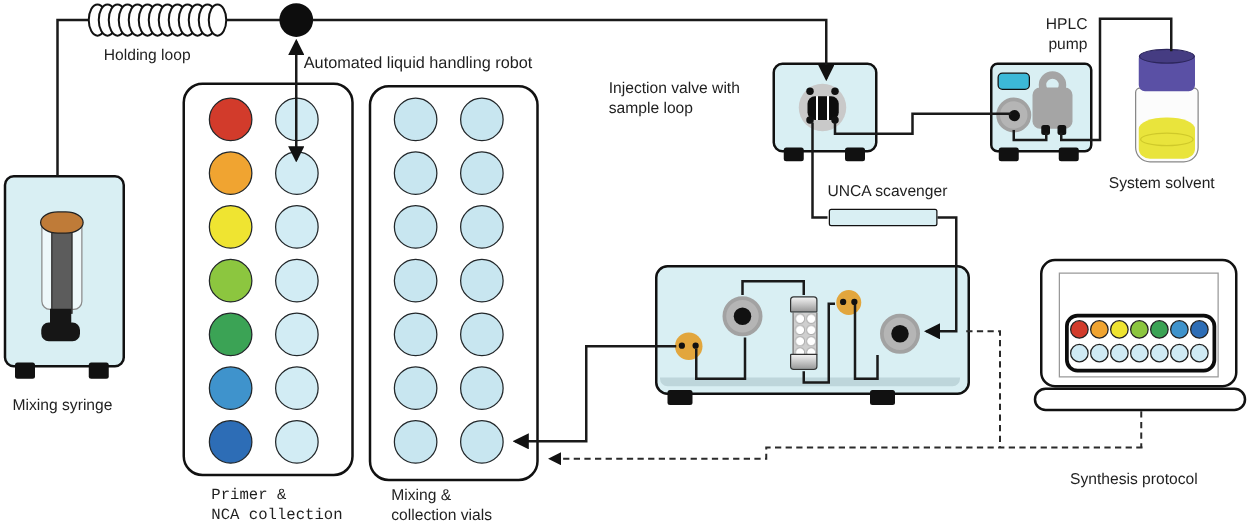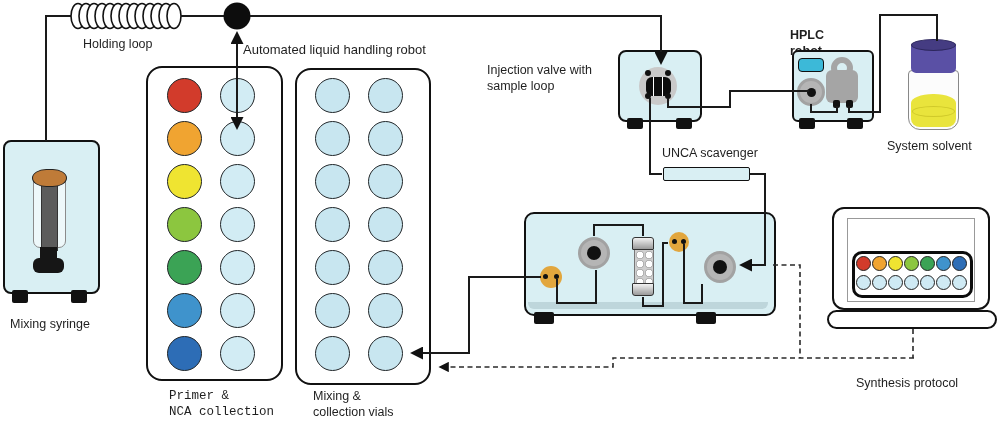--- a/index.html
+++ b/index.html
@@ -108,23 +108,23 @@
   <div class="abs under" style="left:639px;top:67px;width:38px;height:38px;border-radius:50%;background:#c9c9c9;"></div>
   <div class="abs under" style="left:646px;top:77px;width:25px;height:19px;border-radius:6px;background:linear-gradient(90deg,#0d0d0d 0 26%,#fff 26% 33%,#0d0d0d 33% 62%,#fff 62% 69%,#0d0d0d 69% 100%);"></div>
   <div class="abs dotb under" style="left:645px;top:70px;width:6px;height:6px;"></div>
   <div class="abs dotb under" style="left:665px;top:70px;width:6px;height:6px;"></div>
   <div class="abs dotb under" style="left:645px;top:93px;width:6px;height:6px;"></div>
   <div class="abs dotb under" style="left:665px;top:93px;width:6px;height:6px;"></div>
 
   <div class="abs label" style="left:662px;top:146px;">UNCA scavenger</div>
   <div class="abs under" style="left:663px;top:167px;width:87px;height:14px;background:#d9eff3;border:1.8px solid #111;border-radius:2px;box-sizing:border-box;"></div>
 
-  <div class="abs label" style="left:790px;top:28px;width:80px;text-align:left;font-weight:bold;">
+  <div class="abs label" style="left:790px;top:12px;width:80px;text-align:right;">
     <div>HPLC</div>
-    <div>robot</div>
+    <div>pump</div>
   </div>
   <div class="abs devicebox under" style="left: 792px; top: 50px; width: 78px; height: 68px; border-radius: 6px; background: rgb(217, 239, 243);"></div>
   <div class="abs foot under" style="left:799px;top:118px;width:16px;height:11px;"></div>
   <div class="abs foot under" style="left:847px;top:118px;width:16px;height:11px;"></div>
   <div class="abs under" style="left:798px;top:58px;width:26px;height:14px;background:#3cb9d8;border:1.5px solid #111;border-radius:4px;box-sizing:border-box;"></div>
   <div class="abs gray-wheel under" style="left:797px;top:78px;width:28px;height:28px;"></div>
   <div class="abs dotb under" style="left:807px;top:88px;width:9px;height:9px;"></div>
   <div class="abs under" style="left:831px;top:57px;width:22px;height:22px;border-radius:50%;border:6px solid #a5a5a5;box-sizing:border-box;"></div>
   <div class="abs under" style="left:826px;top:70px;width:32px;height:33px;background:#a5a5a5;border-radius:6px;"></div>
   <div class="abs dotb under" style="left:833px;top:100px;width:7px;height:8px;border-radius:2px;"></div>

